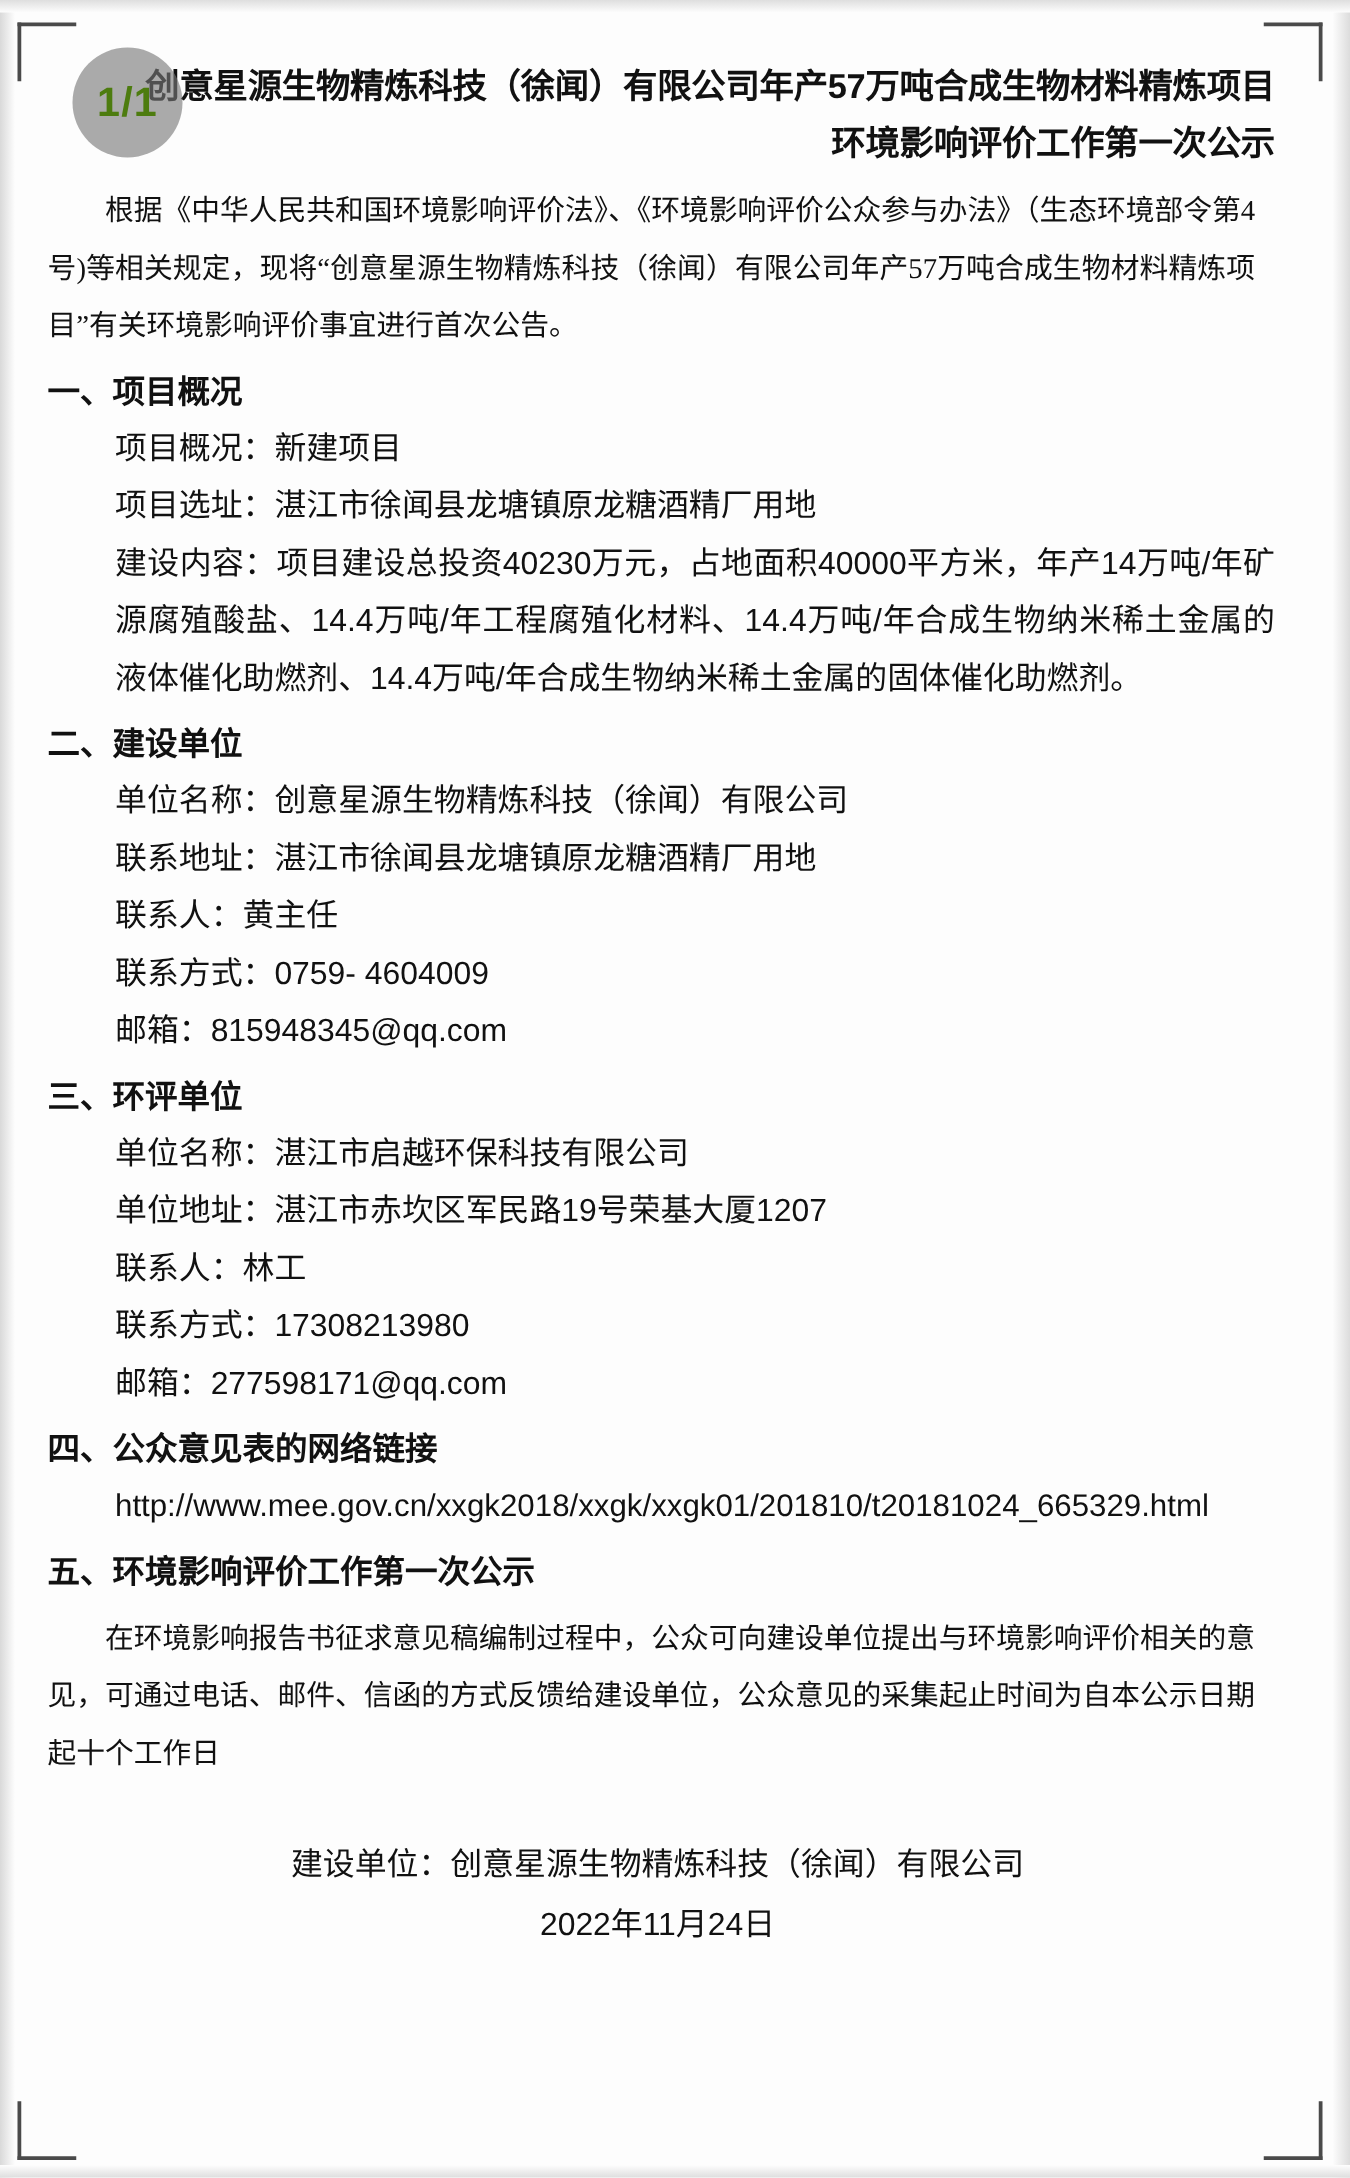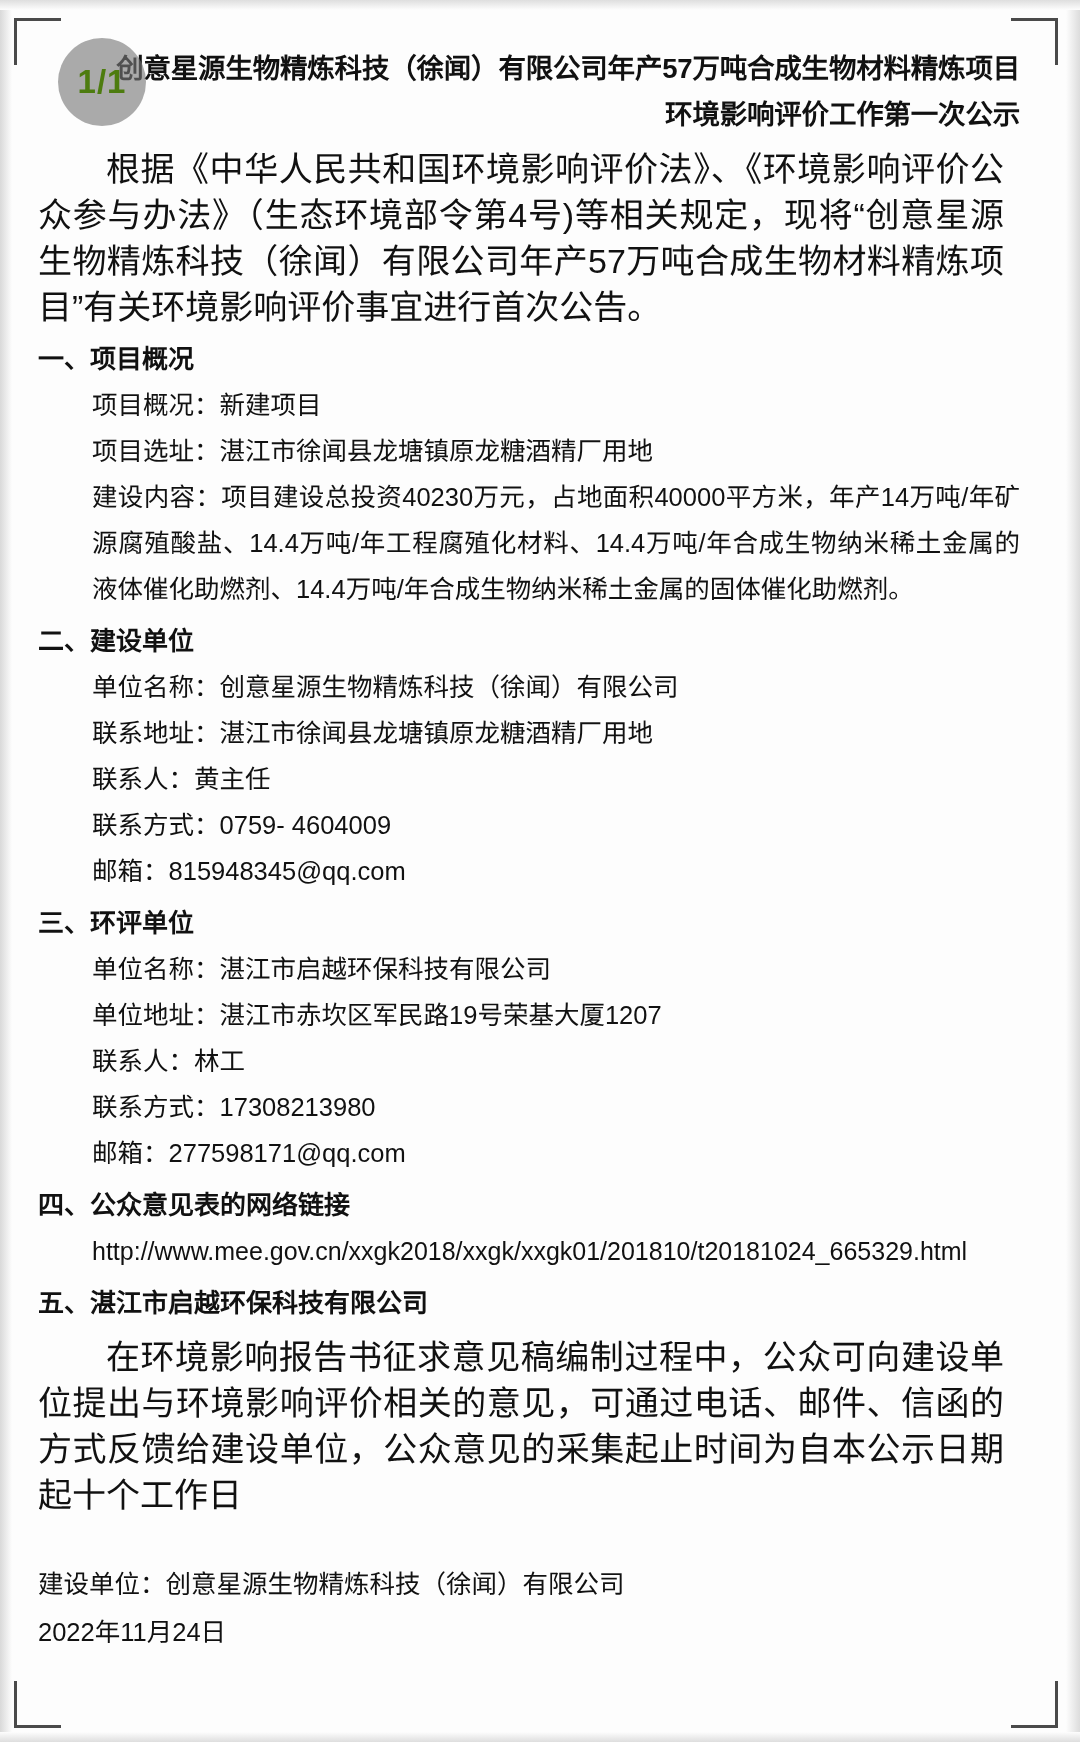--- a/index.html
+++ b/index.html
@@ -65,26 +65,27 @@
     font-size: 27.5px;
     font-weight: 700;
     line-height: 46px;
     text-align: right;
     margin: 0 0 2px 0;
     letter-spacing: -0.2px;
   }
   h1.doc-title .line2 { display: block; }
 
   p.para {
-    font-size: 34px;
+    font-size: 23px;
     line-height: 46px;
     margin: 8px 16px 0 0;
     text-align: justify;
     text-justify: inter-ideograph;
     text-indent: 2em;
+    font-family: Liberation Serif, serif;
   }
 
   h2.section {
     font-size: 26px;
     font-weight: 700;
     line-height: 46px;
     margin: 6px 0 0 0;
   }
 
   .field {
@@ -105,21 +106,21 @@
   .link-line {
     font-size: 25px;
     line-height: 46px;
     padding-left: 54px;
     word-break: break-all;
     font-family: "Liberation Sans", "DejaVu Sans", sans-serif;
   }
 
   .signoff {
     margin-top: 42px;
-    text-align: left;
+    text-align: center;
     font-size: 25.5px;
     line-height: 48px;
     padding-right: 6px;
   }
 
   
   .edge-left {
     position: absolute;
     left: 0; top: 0; bottom: 0;
     width: 12px;
@@ -210,21 +211,21 @@
     <p class="field hang">
       <span class="label">联系方式：</span><span class="value">17308213980</span>
     </p>
     <p class="field hang">
       <span class="label">邮箱：</span><span class="value">277598171@qq.com</span>
     </p>
 
     <h2 class="section">四、公众意见表的网络链接</h2>
     <div class="link-line">http://www.mee.gov.cn/xxgk2018/xxgk/xxgk01/201810/t20181024_665329.html</div>
 
-    <h2 class="section">五、湛江市启越环保科技有限公司</h2>
+    <h2 class="section">五、环境影响评价工作第一次公示</h2>
     <p class="para">在环境影响报告书征求意见稿编制过程中，公众可向建设单位提出与环境影响评价相关的意见，可通过电话、邮件、信函的方式反馈给建设单位，公众意见的采集起止时间为自本公示日期起十个工作日</p>
 
     <div class="signoff">
       <div>建设单位：创意星源生物精炼科技（徐闻）有限公司</div>
       <div>2022年11月24日</div>
     </div>
 
   </div>
 </div>
 

